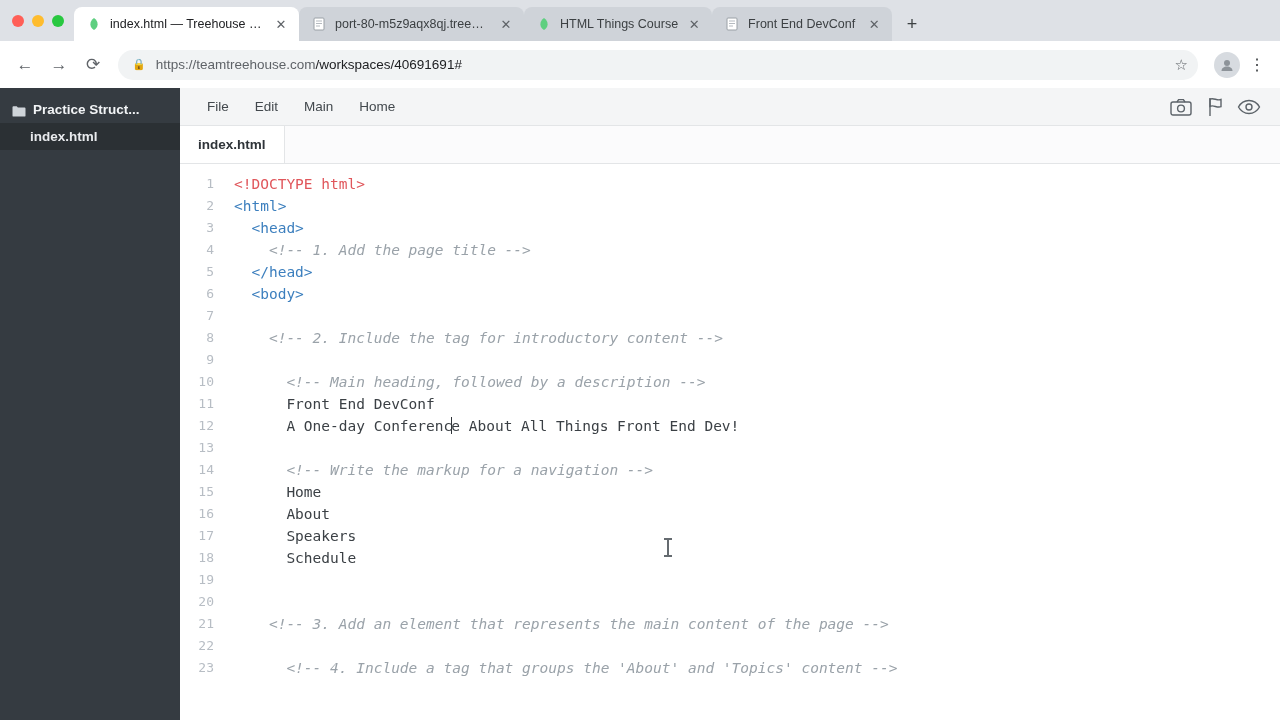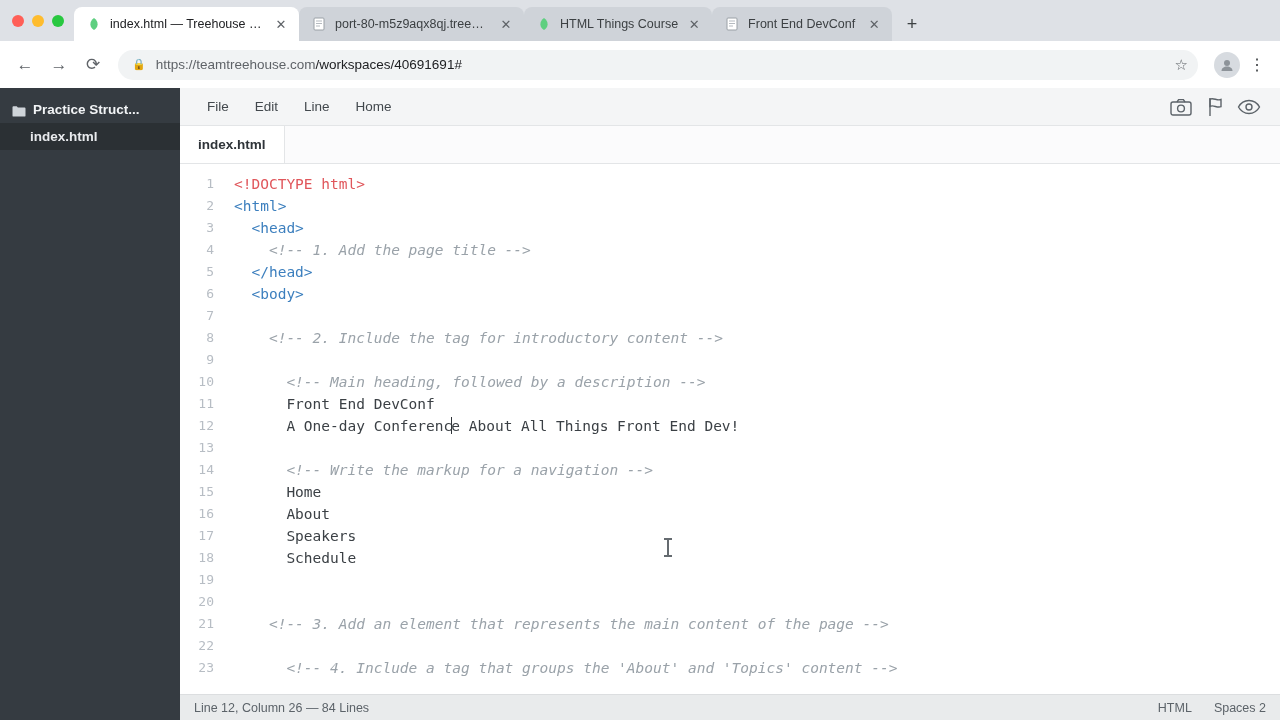--- a/index.html
+++ b/index.html
@@ -376,21 +376,21 @@
       <span class="fname">Practice Struct...</span>
     </div>
     <div class="file-row">index.html</div>
   </div>
 
   <div class="editor">
 
     <div class="menubar">
       <div class="menu-item">File</div>
       <div class="menu-item">Edit</div>
-      <div class="menu-item">Line</div>
+      <div class="menu-item">Main</div>
       <div class="menu-item">Home</div>
       <div class="spacer"></div>
       <div class="tool-icon">
         <svg width="22" height="18" viewBox="0 0 22 18">
             <rect x="1" y="4" width="20" height="13" rx="2" fill="none" stroke="#5c6369" stroke-width="1.4"></rect>
             <path d="M7 4l1.6-2.4h4.8L15 4" fill="none" stroke="#5c6369" stroke-width="1.4"></path>
             <circle cx="11" cy="10.5" r="3.4" fill="none" stroke="#5c6369" stroke-width="1.4"></circle>
           </svg>
       </div>
       <div class="tool-icon">
@@ -410,23 +410,15 @@
     <div class="filetabs">
       <div class="filetab">index.html</div>
       <div class="rest"></div>
     </div>
 
     <div class="code-wrap">
       <div class="code" id="code-root"><div class="line"><div class="ln">1</div><div class="lt"><span class="tok-doctype">&lt;!DOCTYPE html&gt;</span></div></div><div class="line"><div class="ln">2</div><div class="lt"><span class="tok-tag">&lt;html&gt;</span></div></div><div class="line"><div class="ln">3</div><div class="lt"><span class="tok-tag">  &lt;head&gt;</span></div></div><div class="line"><div class="ln">4</div><div class="lt"><span class="tok-comment">    &lt;!-- 1. Add the page title --&gt;</span></div></div><div class="line"><div class="ln">5</div><div class="lt"><span class="tok-tag">  &lt;/head&gt;</span></div></div><div class="line"><div class="ln">6</div><div class="lt"><span class="tok-tag">  &lt;body&gt;</span></div></div><div class="line"><div class="ln">7</div><div class="lt"><span class="tok-text"></span></div></div><div class="line"><div class="ln">8</div><div class="lt"><span class="tok-comment">    &lt;!-- 2. Include the tag for introductory content --&gt;</span></div></div><div class="line"><div class="ln">9</div><div class="lt"><span class="tok-text"></span></div></div><div class="line"><div class="ln">10</div><div class="lt"><span class="tok-comment">      &lt;!-- Main heading, followed by a description --&gt;</span></div></div><div class="line"><div class="ln">11</div><div class="lt"><span class="tok-text">      Front End DevConf</span></div></div><div class="line"><div class="ln">12</div><div class="lt"><span class="tok-text">      A One-day Conferenc</span><span class="caret"></span><span class="tok-text">e About All Things Front End Dev!</span></div></div><div class="line"><div class="ln">13</div><div class="lt"><span class="tok-text"></span></div></div><div class="line"><div class="ln">14</div><div class="lt"><span class="tok-comment">      &lt;!-- Write the markup for a navigation --&gt;</span></div></div><div class="line"><div class="ln">15</div><div class="lt"><span class="tok-text">      Home</span></div></div><div class="line"><div class="ln">16</div><div class="lt"><span class="tok-text">      About</span></div></div><div class="line"><div class="ln">17</div><div class="lt"><span class="tok-text">      Speakers</span></div></div><div class="line"><div class="ln">18</div><div class="lt"><span class="tok-text">      Schedule</span></div></div><div class="line"><div class="ln">19</div><div class="lt"><span class="tok-text"></span></div></div><div class="line"><div class="ln">20</div><div class="lt"><span class="tok-text"></span></div></div><div class="line"><div class="ln">21</div><div class="lt"><span class="tok-comment">    &lt;!-- 3. Add an element that represents the main content of the page --&gt;</span></div></div><div class="line"><div class="ln">22</div><div class="lt"><span class="tok-text"></span></div></div><div class="line"><div class="ln">23</div><div class="lt"><span class="tok-comment">      &lt;!-- 4. Include a tag that groups the 'About' and 'Topics' content --&gt;</span></div></div></div>
       <div class="mouse-cursor"></div>
     </div>
 
-    <div class="statusbar">
-      <span>Line 12, Column 26 — 84 Lines</span>
-      <span class="spacer"></span>
-      <span class="sright">
-        <span>HTML</span>
-        <span>Spaces 2</span>
-      </span>
-    </div>
 
   </div>
 </div>
 
 </body></html>

